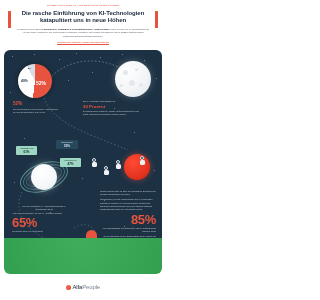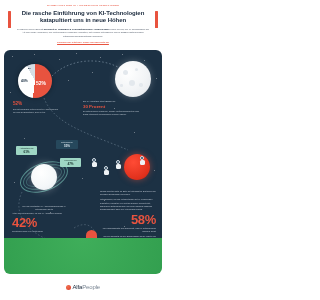--- a/index.html
+++ b/index.html
@@ -292,32 +292,32 @@
 
     <div class="astro-txt">
       <p>Teams arbeiten Seite an Seite mit intelligenten Systemen und erreichen gemeinsam neue Ziele.</p>
       <p>Unternehmen, die ihre Mitarbeitenden mit KI-Werkzeugen ausstatten, berichten von deutlich höherer Produktivität, schnelleren Entscheidungen und einer messbar besseren Zusammenarbeit über alle Abteilungen hinweg.</p>
     </div>
 
     <div class="lower">
 
       <div class="s42">
         <div class="cap-sm">Anteil der Unternehmen, die ihre KI-Ausgaben erhöhen</div>
-        <div class="huge">42%</div>
+        <div class="huge">65%</div>
         <div class="cap-sm">investieren mehr in KI-Plattformen</div>
       </div>
 
       <div class="sat">
         <span class="panel" style="left:0;top:4px"></span>
         <span class="panel" style="left:19px;top:1px"></span>
         <span class="core"></span>
       </div>
 
       <div class="s80">
-        <div class="huge">58%</div>
+        <div class="huge">85%</div>
         <div class="cap-sm">der Führungskräfte sind überzeugt, dass KI entscheidende Effizienz bringt</div>
         <div class="cap-sm" style="margin-top:2px">und sie langfristig bei der Erschliessung neuer Märkte und Geschäftsmodelle unterstützt.</div>
       </div>
 
       <div class="rocket">
         <span class="fin fin-l"></span>
         <span class="fin fin-r"></span>
         <span class="rk-body"></span>
         <span class="rk-nose"></span>
         <span class="rk-win"></span>

